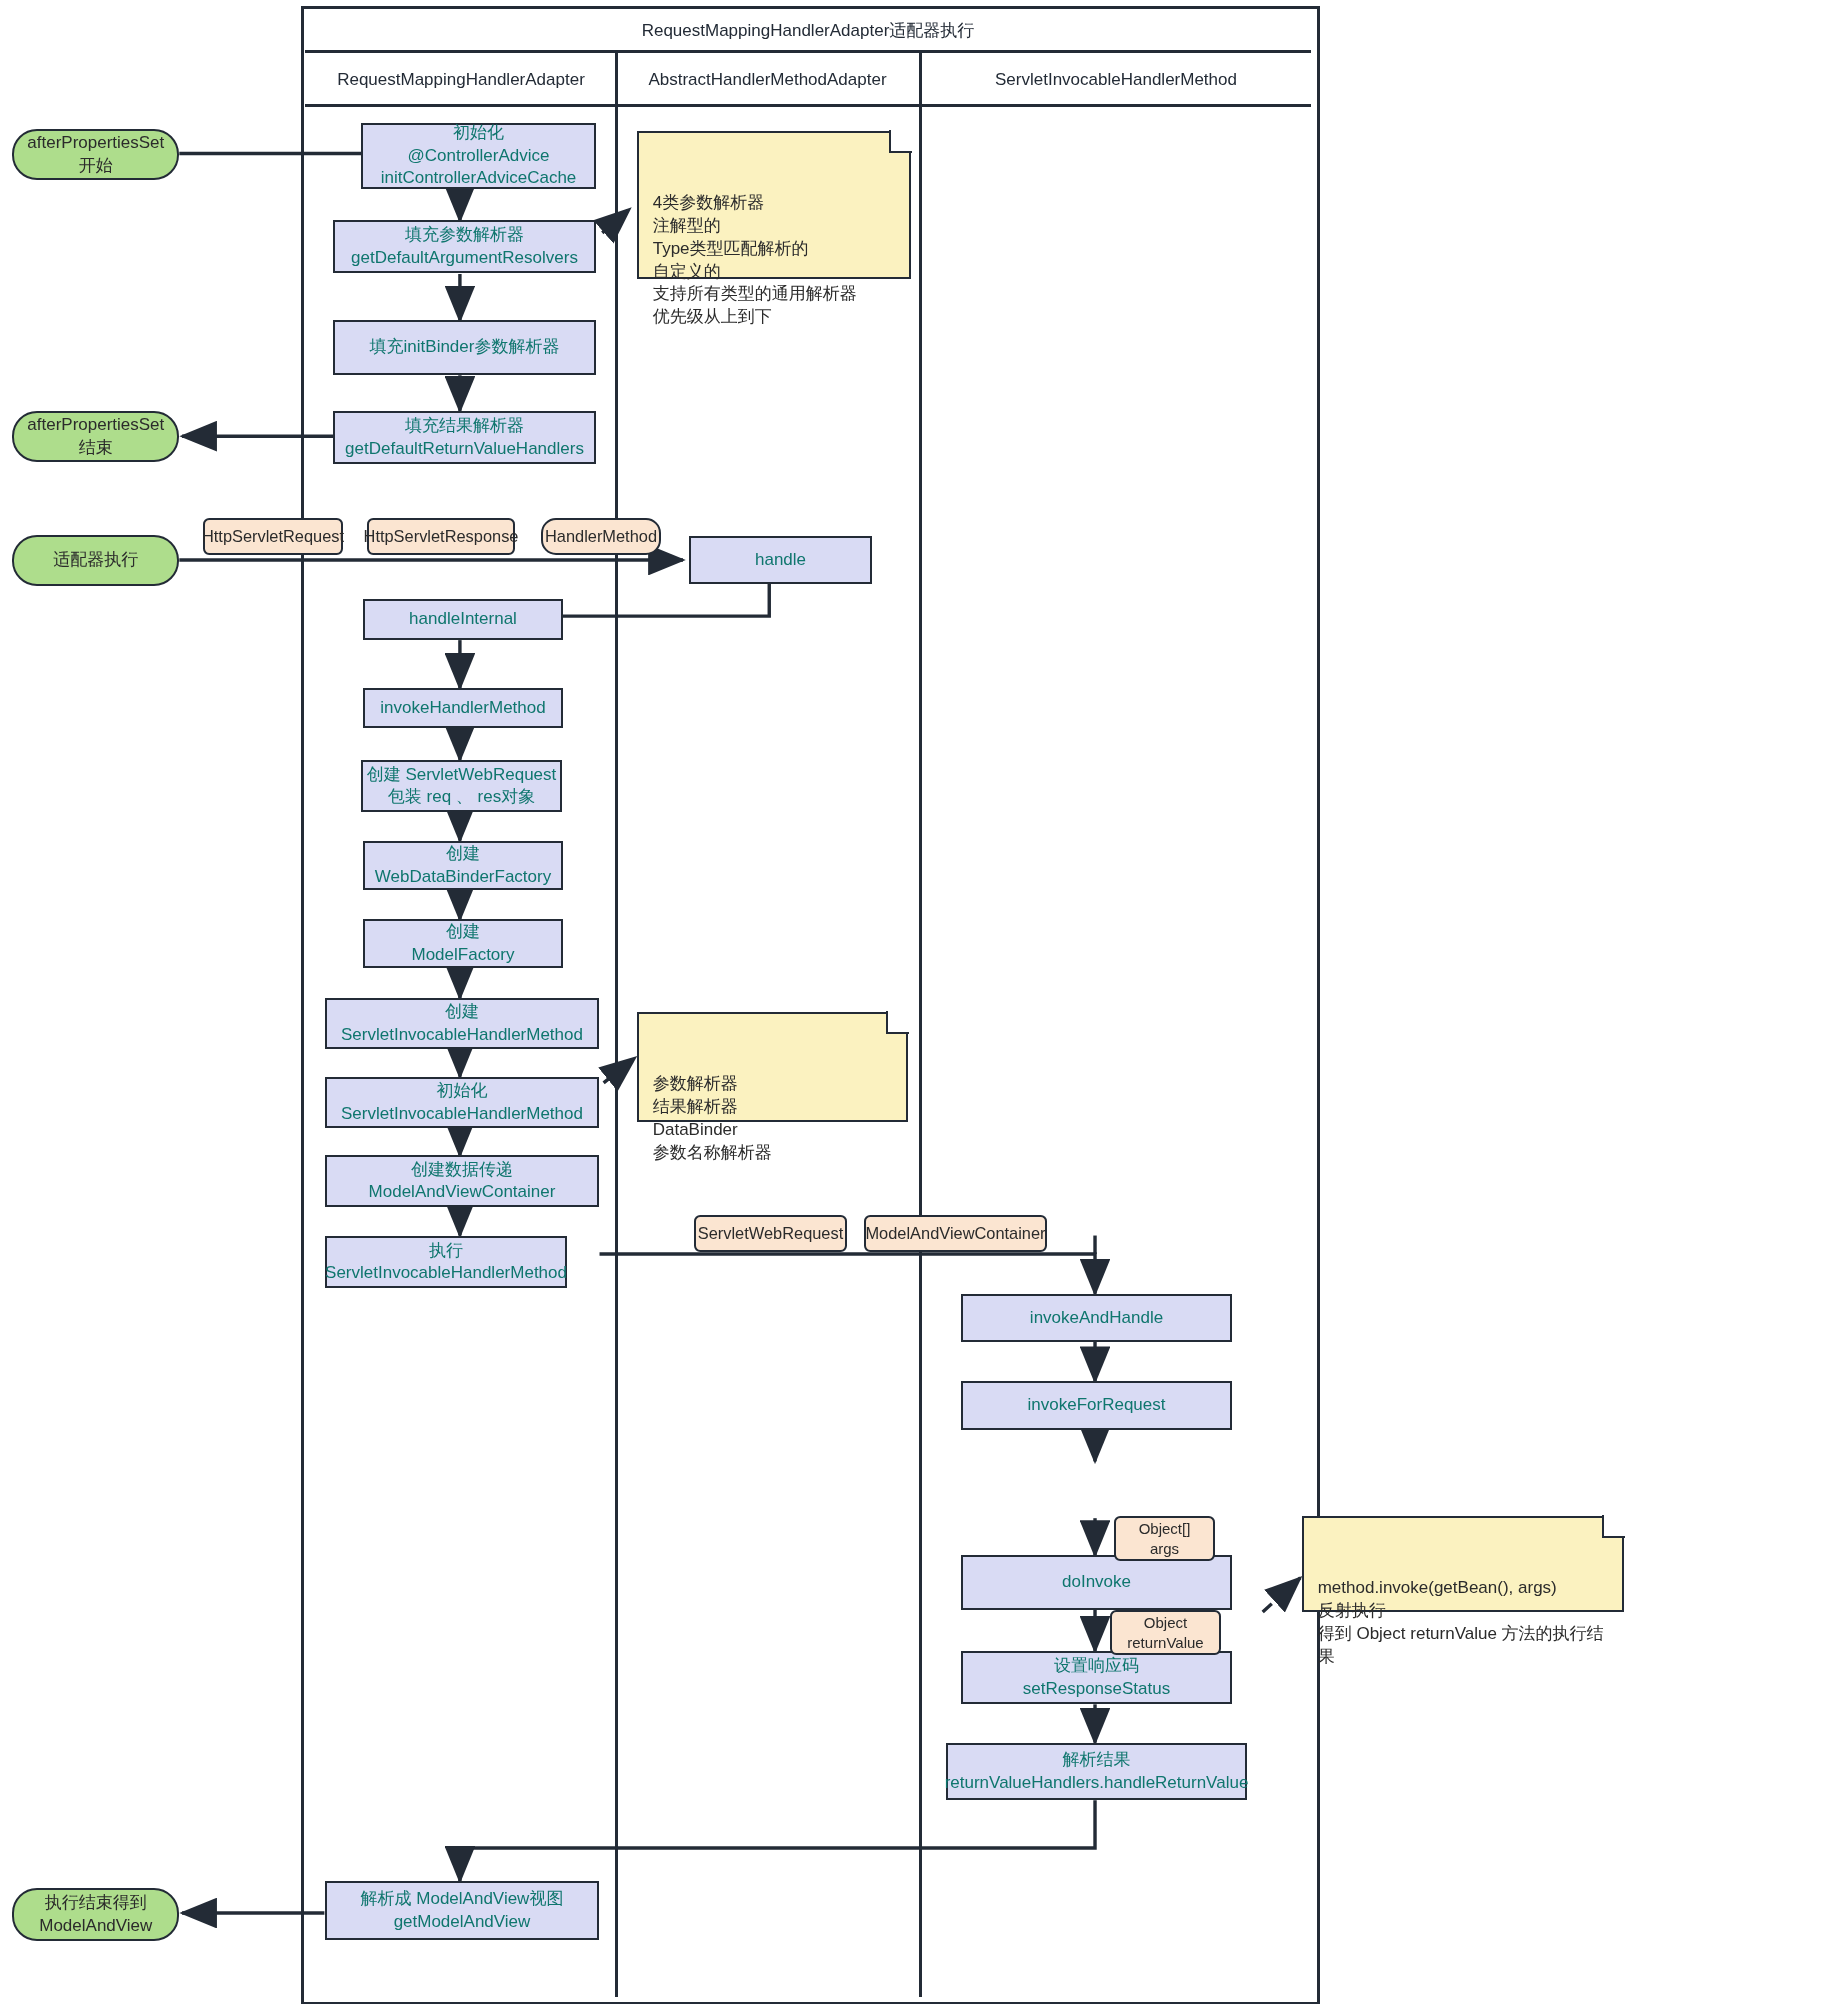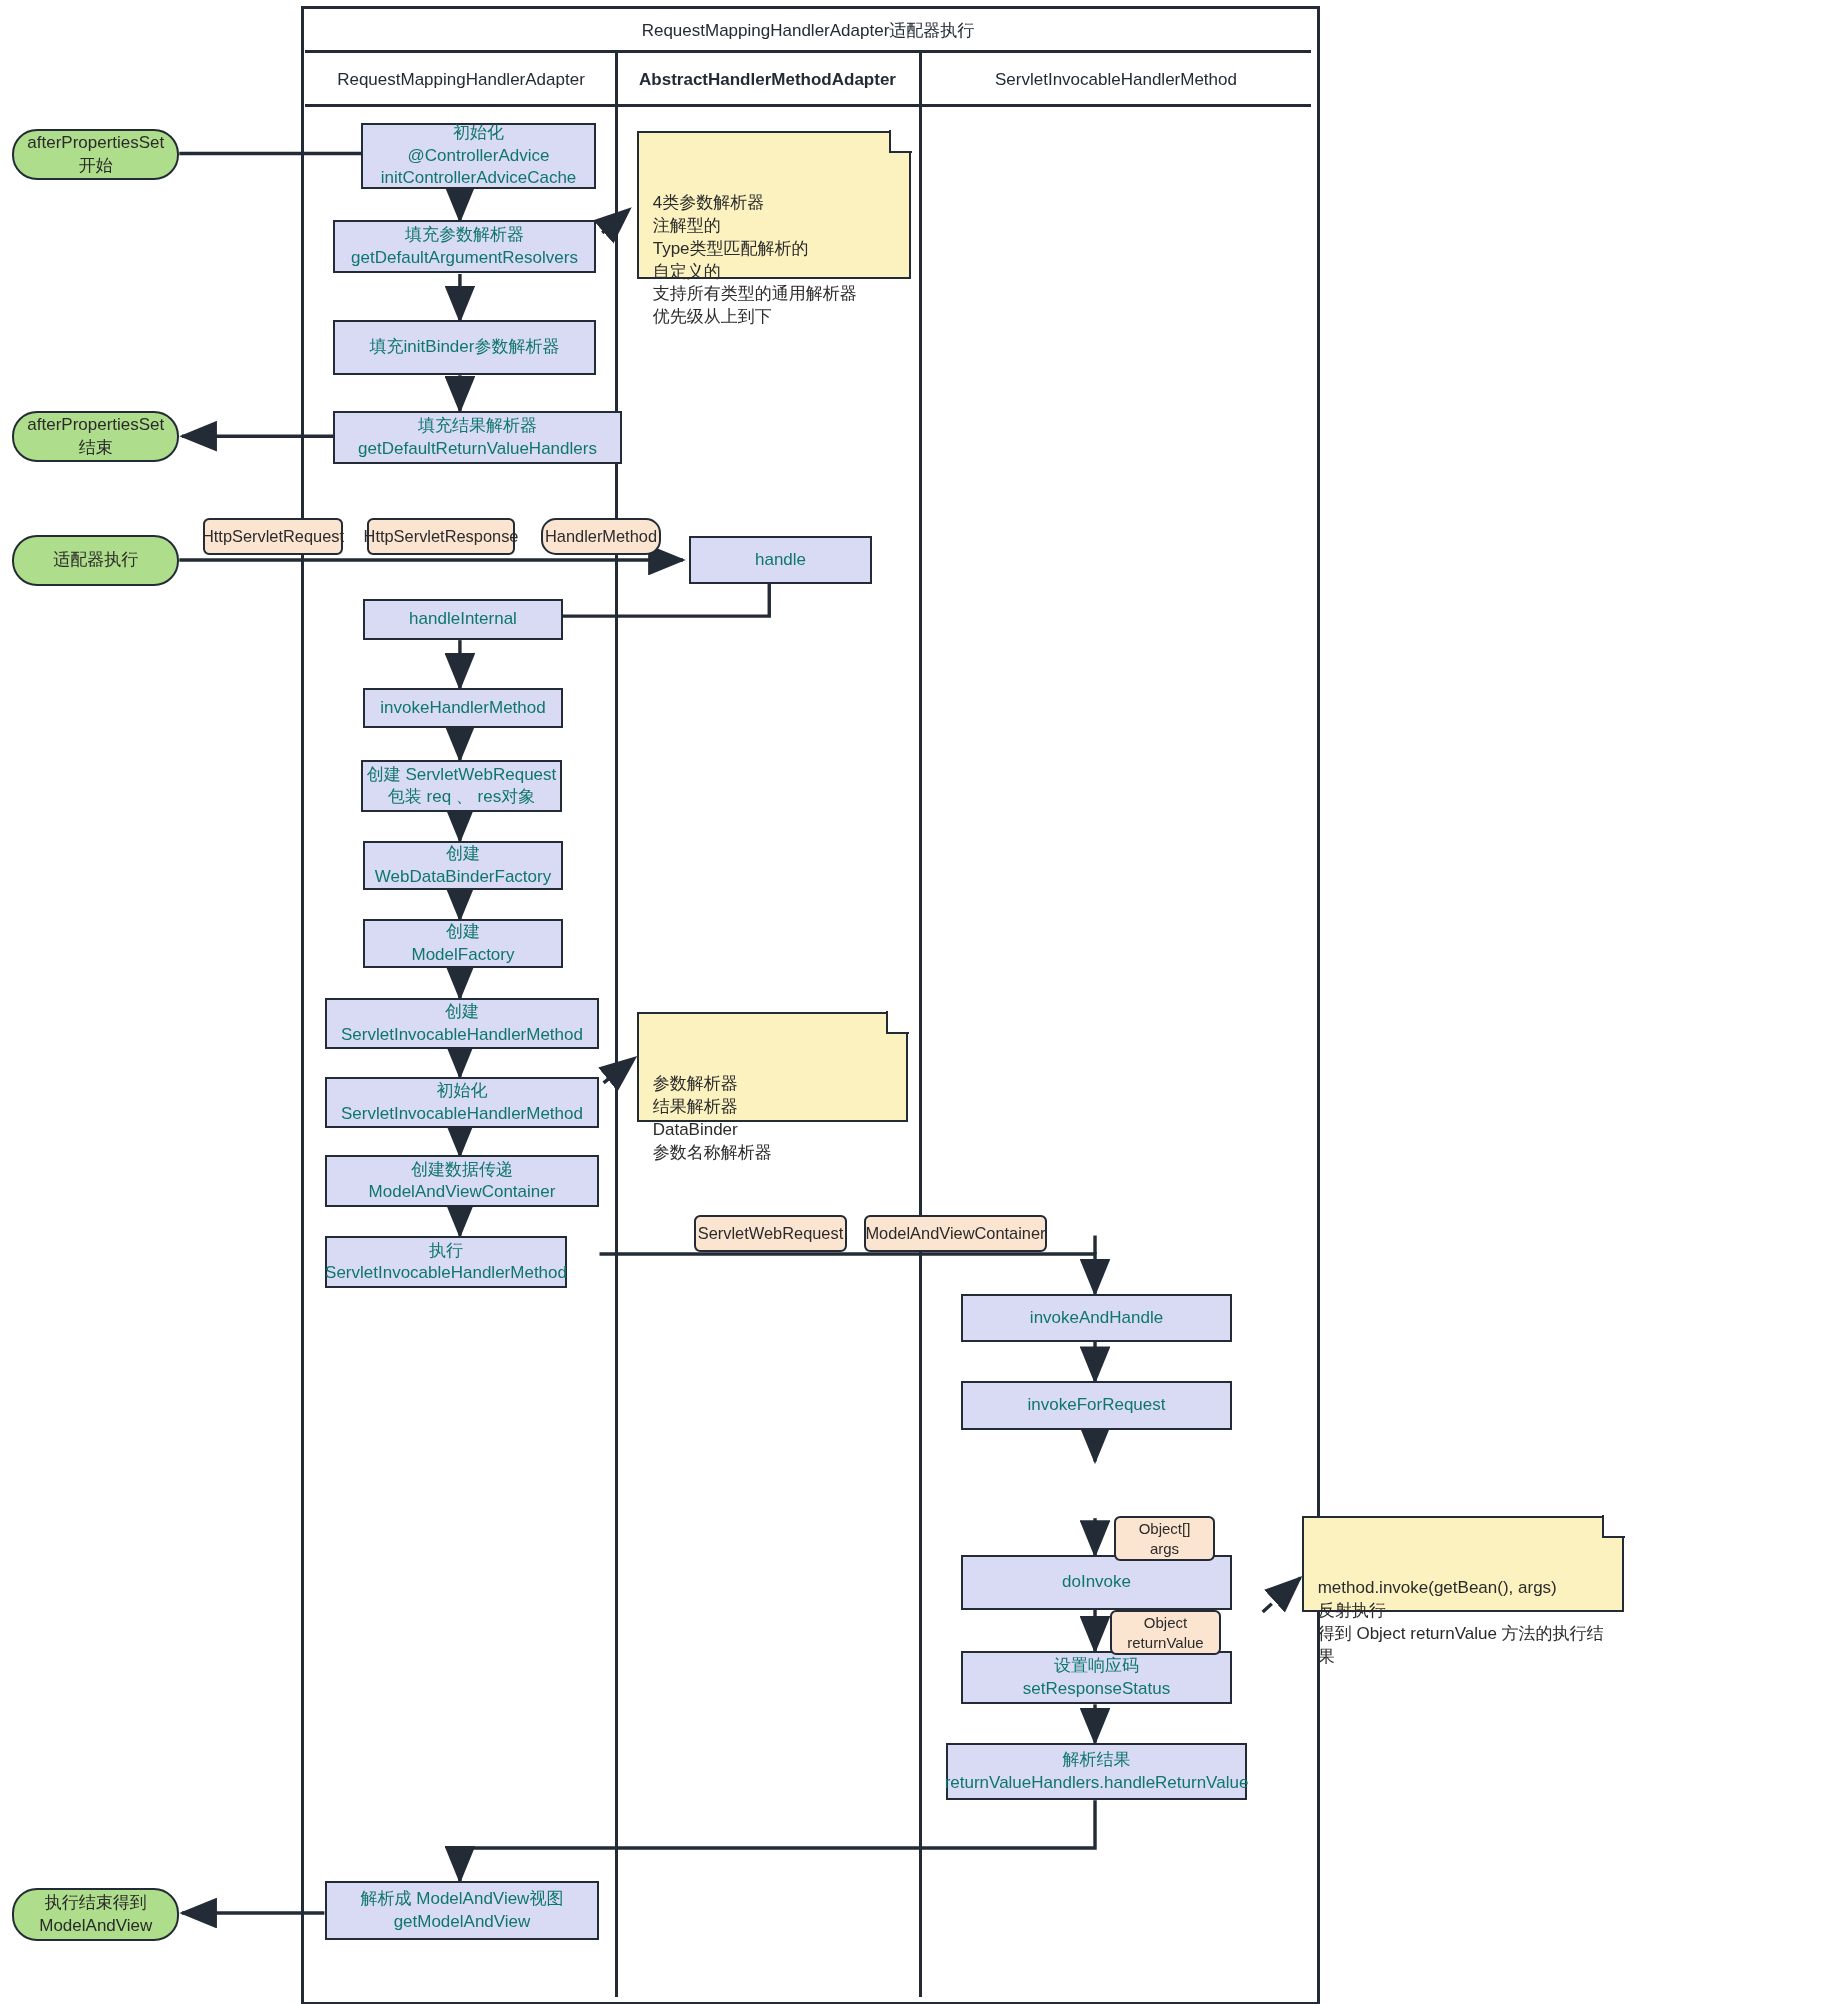--- a/index.html
+++ b/index.html
@@ -34,21 +34,21 @@
   <div class="titlebar" style="left:305px;top:9px;width:1006px;height:42px;">RequestMappingHandlerAdapter适配器执行</div>
 
   <div class="lane-line" style="left:305px;top:50px;width:1006px;height:3.4px;"></div>
 
   <div class="lane-line" style="left:305px;top:104px;width:1006px;height:3.4px;"></div>
 
   <div class="lane-line" style="left:615px;top:53px;width:2.7px;height:1944px;"></div>
   <div class="lane-line" style="left:919px;top:53px;width:2.7px;height:1944px;"></div>
 
   <div class="lanehdr" style="left:307px;top:55px;width:308px;height:49px;">RequestMappingHandlerAdapter</div>
-  <div class="lanehdr" style="left:617px;top:55px;width:301px;height:49px;font-weight:bold;">AbstractHandlerMethodAdapter</div>
+  <div class="lanehdr" style="left:617px;top:55px;width:301px;height:49px;">AbstractHandlerMethodAdapter</div>
   <div class="lanehdr" style="left:921px;top:55px;width:390px;height:49px;">ServletInvocableHandlerMethod</div>
 
   <svg id="wires" viewBox="0 0 2690 2929">
     <defs>
       <marker id="ah" markerWidth="11" markerHeight="9" refX="10.2" refY="4.5" orient="auto" markerUnits="strokeWidth">
         <path d="M0,0 L11,4.5 L0,9 z" fill="#232b36"></path>
       </marker>
     </defs>
     <g stroke="#232b36" stroke-width="5" fill="none" marker-end="url(#ah)">
 
@@ -124,21 +124,21 @@
 
   <div class="node proc" style="left:361px;top:123px;width:235px;height:66px;white-space:pre-line;">初始化
 @ControllerAdvice
 initControllerAdviceCache</div>
 
   <div class="node proc" style="left:333px;top:220px;width:263px;height:53px;white-space:pre-line;">填充参数解析器
 getDefaultArgumentResolvers</div>
 
   <div class="node proc" style="left:333px;top:320px;width:263px;height:55px;white-space:pre-line;">填充initBinder参数解析器</div>
 
-  <div class="node proc" style="left:333px;top:411px;width:289px;height:53px;white-space:pre-line;">填充结果解析器
+  <div class="node proc" style="left:333px;top:411px;width:263px;height:53px;white-space:pre-line;">填充结果解析器
 getDefaultReturnValueHandlers</div>
 
   <div class="node proc" style="left:363px;top:599px;width:200px;height:41px;white-space:pre-line;">handleInternal</div>
 
   <div class="node proc" style="left:363px;top:688px;width:200px;height:40px;white-space:pre-line;">invokeHandlerMethod</div>
 
   <div class="node proc" style="left:361px;top:760px;width:201px;height:52px;white-space:pre-line;">创建 ServletWebRequest
 包装 req 、 res对象</div>
 
   <div class="node proc" style="left:363px;top:841px;width:200px;height:49px;white-space:pre-line;">创建

